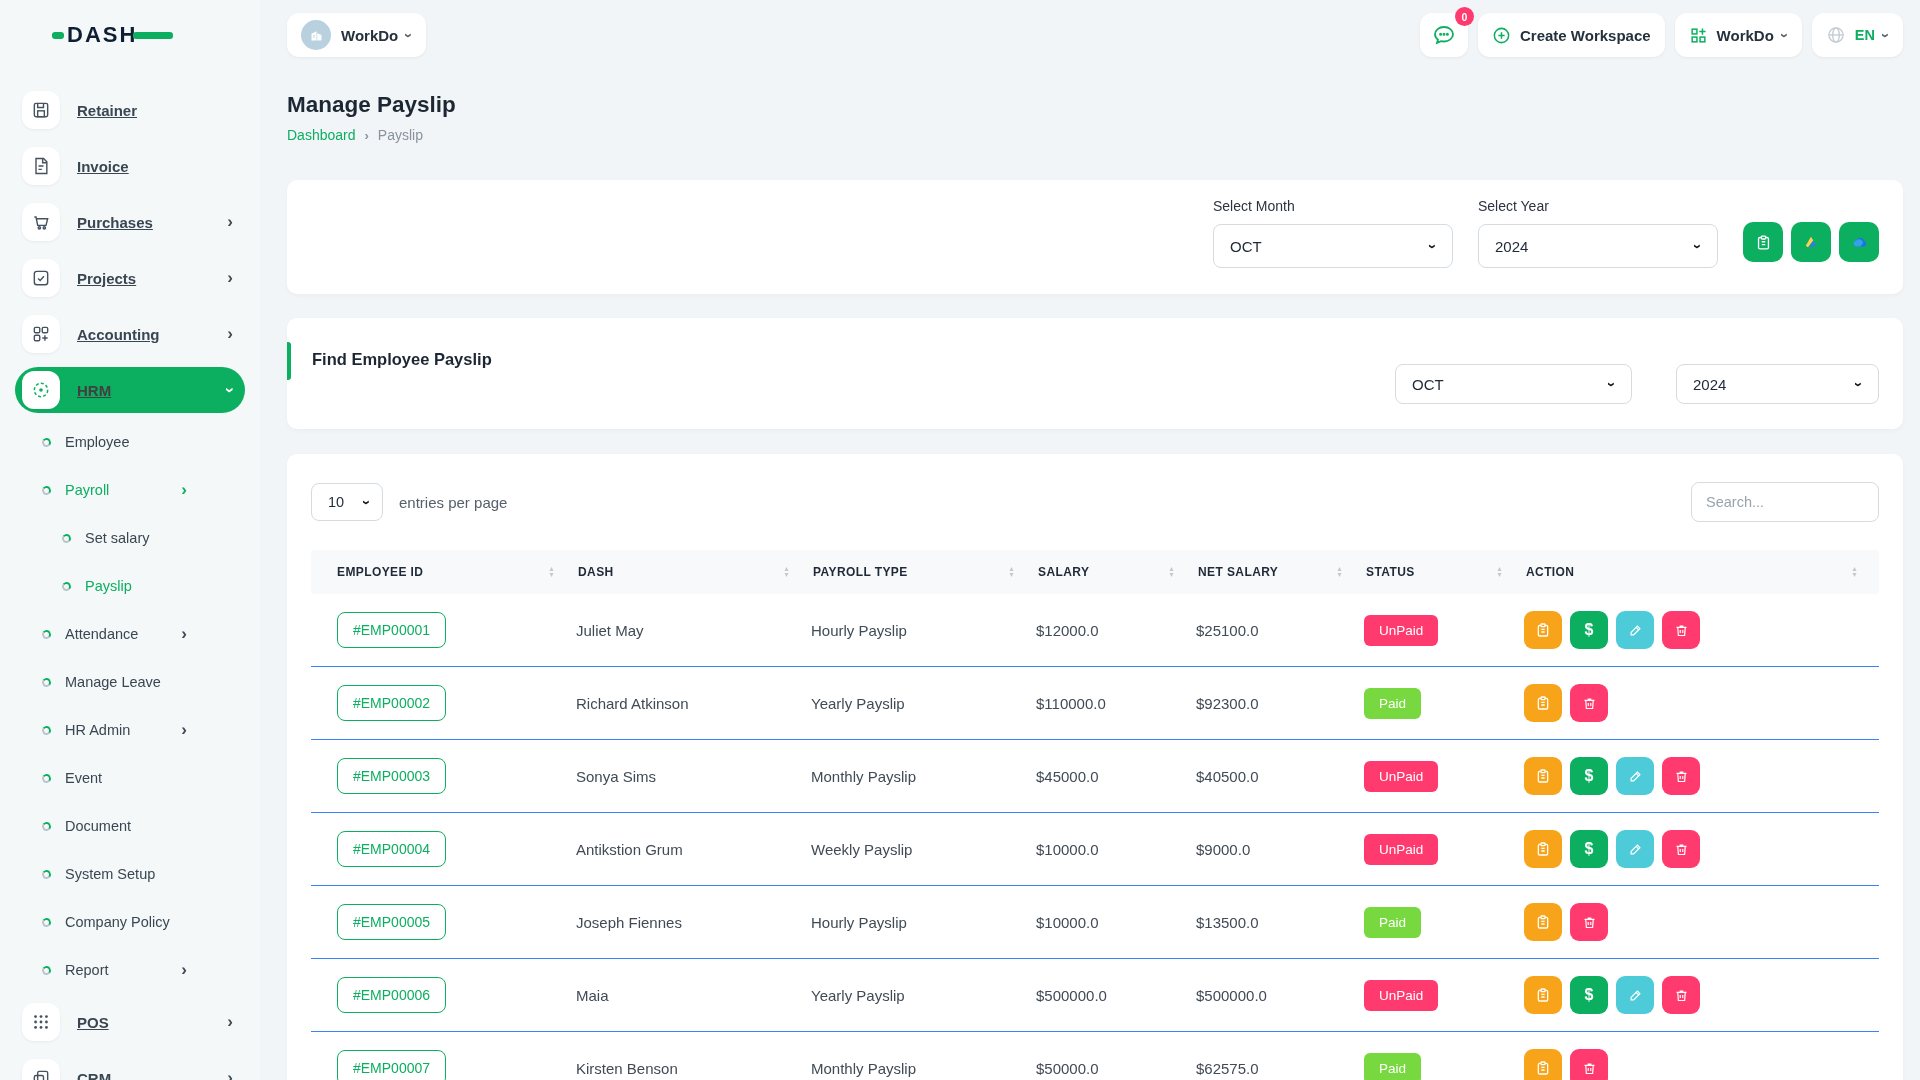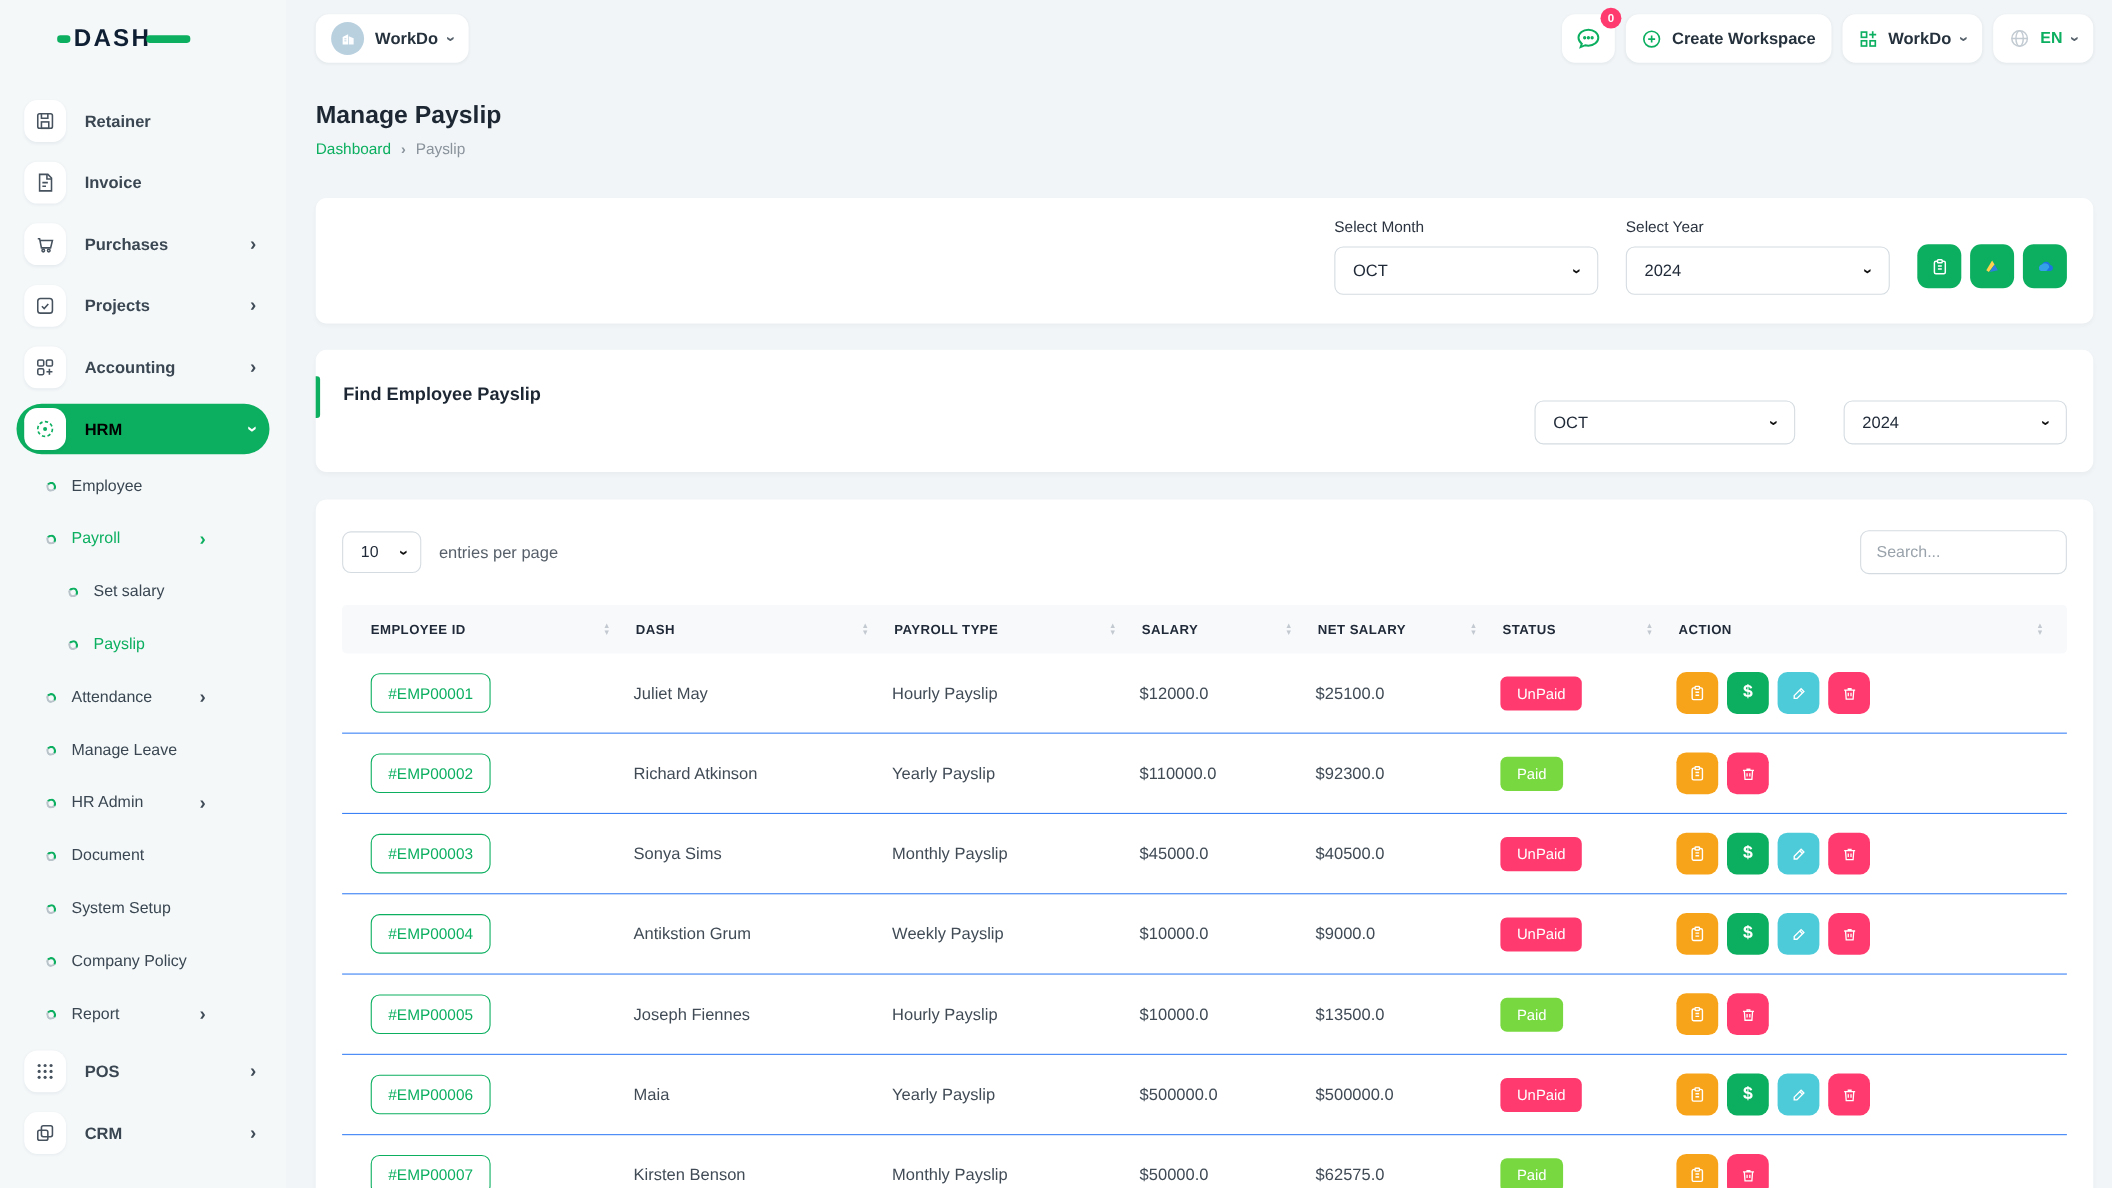--- a/index.html
+++ b/index.html
@@ -10,24 +10,24 @@
   }
   
   .sidebar { position:fixed; left:0; top:0; width:260px; height:1080px; padding:16px 0 0; background:#f4f8f9; }
   .logo { display:flex; align-items:center; margin:6px 0 34px 52px; }
   .logo-pre { width:12px; height:7px; background:#0caf60; border-radius:3px; margin-right:3px; }
   .logo-text { font-size:22px; font-weight:800; color:#0e1e33; letter-spacing:2px; }
   .logo-post { width:40px; height:7px; background:#0caf60; border-radius:3px; margin-left:-4px; }
   .nav { display:flex; flex-direction:column; }
   .nav-tile { display:flex; align-items:center; height:46px; margin:5px 15px; padding-left:7px; cursor:pointer; }
   .tile-icon { width:38px; height:38px; background:#fff; border-radius:12px; display:flex; align-items:center; justify-content:center; box-shadow:0 1px 3px rgba(20,40,60,.06); flex:0 0 38px; }
-  .nav-tile .lbl { margin-left:17px; font-size:15px; font-weight:600; color:#3a4752; }
+  .nav-tile .lbl { margin-left:17px; font-size:15px; font-weight:600; color:#3a4752;text-decoration:underline; }
   .nav-chev { margin-left:auto; margin-right:12px; color:#3f4b57; font-size:17px; font-weight:700; }
   .nav-tile.active { background:#0caf60; border-radius:26px; }
-  .nav-tile.active .lbl { color:#000000; }
+  .nav-tile.active .lbl { color:#404040; }
   .nav-tile.active .nav-chev { color:#fff; transform:rotate(90deg); }
   .nav-bullet { display:flex; align-items:center; height:48px; padding-left:42px; cursor:pointer; }
   .nav-bullet.nested { padding-left:62px; }
   .donut { width:9px; height:9px; border-radius:50%; border:2px solid #b9c3ca; border-top-color:#0caf60; border-right-color:#0caf60; transform:rotate(-10deg); flex:0 0 9px; }
   .nav-bullet .lbl { margin-left:14px; font-size:14.5px; font-weight:500; color:#3a4752; }
   .nav-bullet.active .lbl { color:#0caf60; }
   .nav-bullet .nav-chev { margin-right:73px; }
   .nav-bullet.active .nav-chev { color:#0caf60; }
   
   .main { margin-left:260px; padding:0 17px 0 27px; }
@@ -201,20 +201,24 @@
       <span class="donut"></span>
       <span class="lbl">Manage Leave</span>
     </div>
 
     <div class="nav-bullet">
       <span class="donut"></span>
       <span class="lbl">HR Admin</span>
       <span class="nav-chev">›</span>
     </div>
 
+    <div class="nav-bullet">
+      <span class="donut"></span>
+      <span class="lbl">Event</span>
+    </div>
 
     <div class="nav-bullet">
       <span class="donut"></span>
       <span class="lbl">Document</span>
     </div>
 
     <div class="nav-bullet">
       <span class="donut"></span>
       <span class="lbl">System Setup</span>
     </div>

